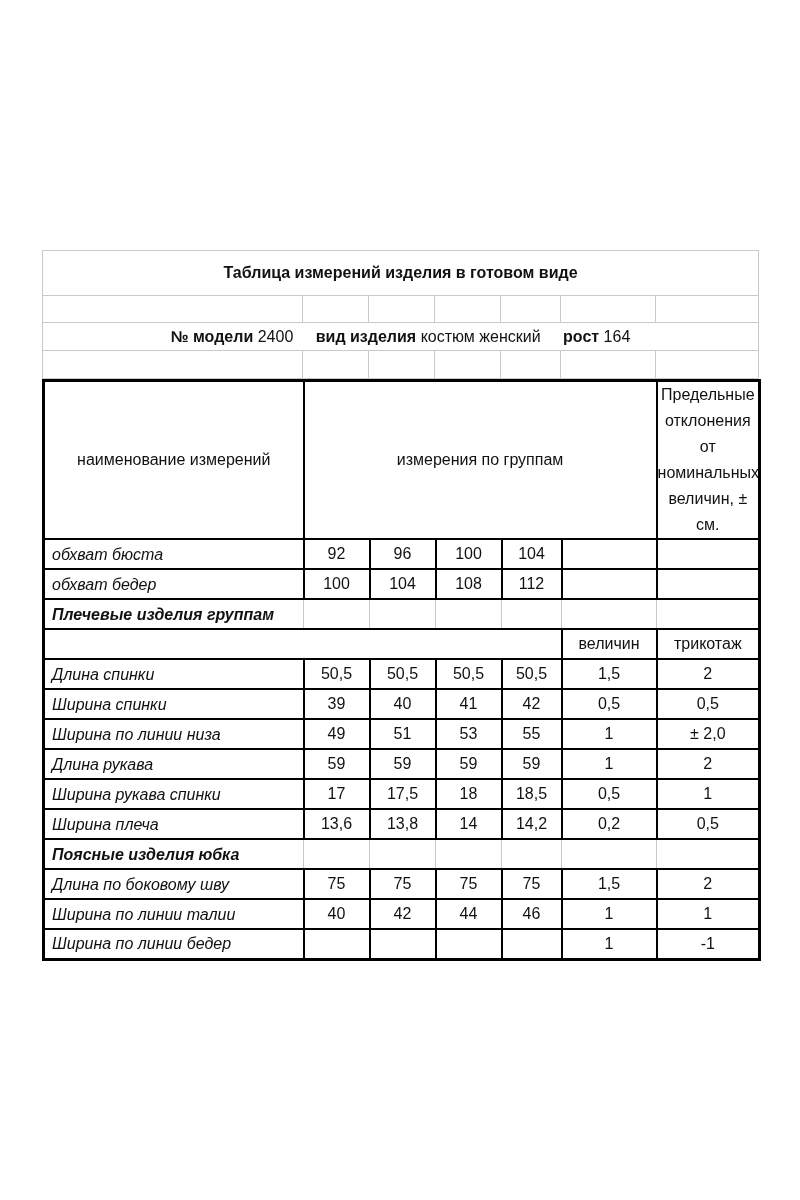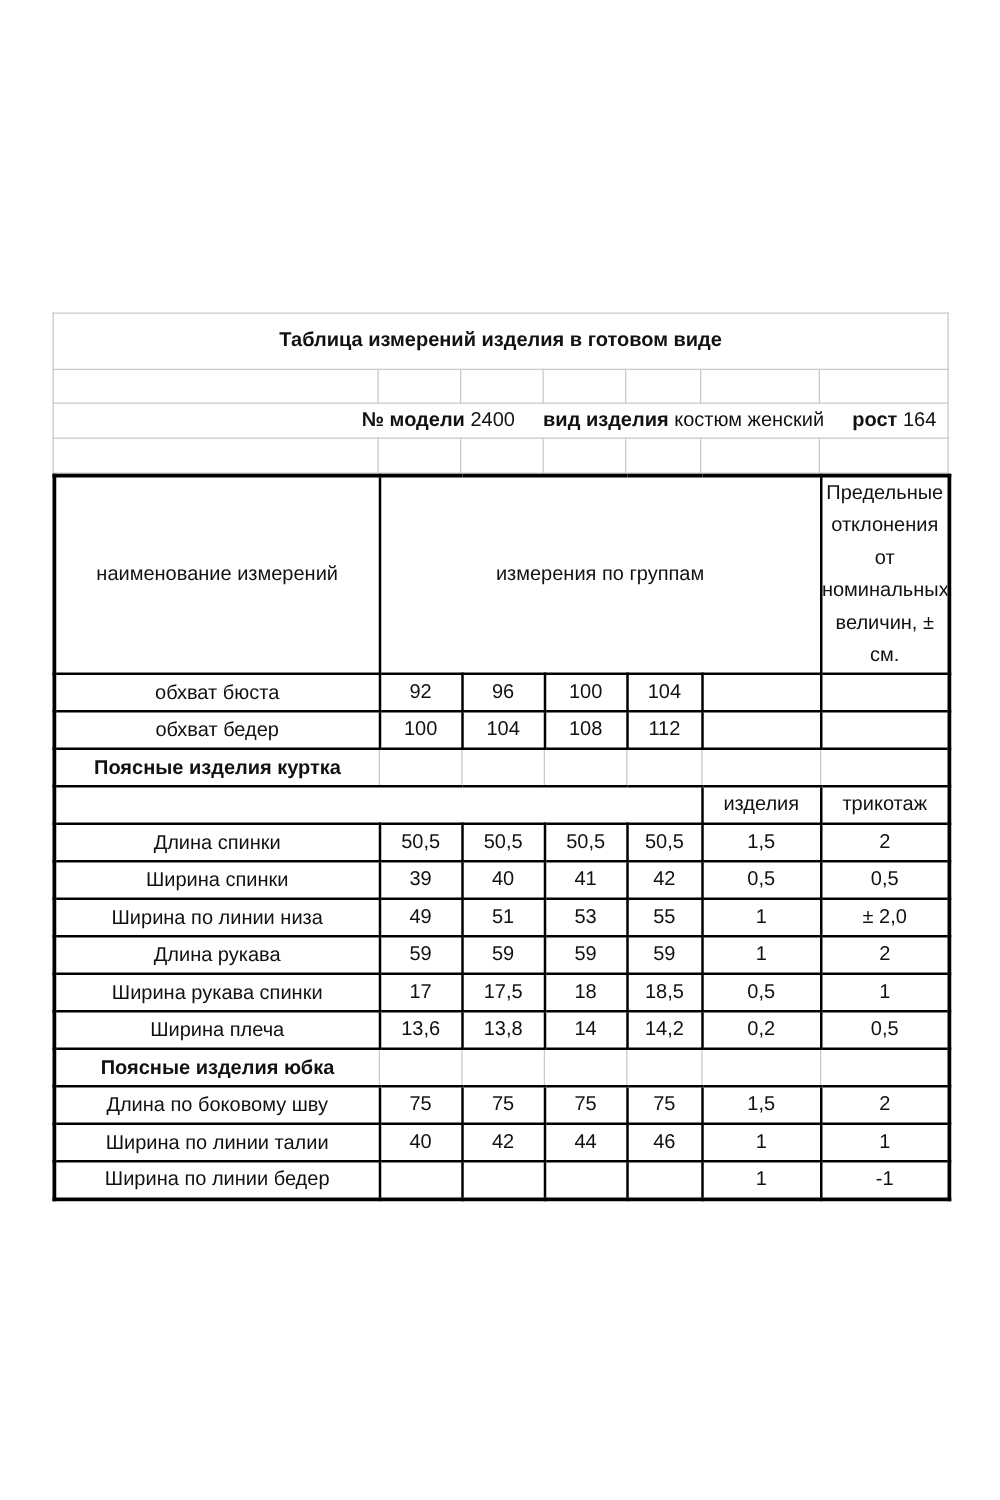--- a/index.html
+++ b/index.html
@@ -11,40 +11,40 @@
   .sheet { position: absolute; left: 42px; top: 250px; width: 716px; }
   table { border-collapse: collapse; table-layout: fixed; width: 716px; }
 
   
   .top-table { border: 1px solid #c9c9c9; }
   .top-table td {
     border: 1px solid #c9c9c9; padding: 0;
     font-size: 16px; vertical-align: middle;
   }
   .title-cell { text-align: center; font-weight: bold; }
-  .model-cell { text-align: right; }
+  .model-cell { text-align: center; }
   .model-cell .pair { margin: 0 9px; white-space: nowrap; }
   .model-cell b { font-weight: bold; }
 
   
   .main-table { border: 3px solid #000000; }
   .main-table td {
     border: 2px solid #000000; padding: 0;
     font-size: 16px; text-align: center; vertical-align: middle;
     overflow: hidden;
   }
   .main-table tr { height: 30px; }
   .r-head { height: 123px; }
   .h-name { text-align: left; padding: 0 7px; }
   .h-groups { text-align: center; border-radius: 20px; }
   .h-tol {
     font-size: 11.5px; line-height: 26px;
     text-align: left; padding: 0 4px; vertical-align: middle;
   }
-  td.lbl { text-align: center; padding: 1px 7px; line-height: 23px; }
+  td.lbl { text-align: left; padding: 1px 7px; line-height: 23px; font-style: italic; }
   .row-section { height: 28px; }
   .row-section td {
     border: 1px solid #c9c9c9;
     border-top: 2px solid #000000; border-bottom: 2px solid #000000;
   }
   .row-section td.lbl { font-weight: bold; }
   .row-sub { height: 29px; }
   .row-sub td { border: none; }
   .row-sub td.tol-head { border: 2px solid #000000; }
   .row-data.tall { height: 55px; }
@@ -126,31 +126,31 @@
         <tr class="row-data">
           <td class="lbl">обхват бедер</td>
           <td>100</td>
           <td>104</td>
           <td>108</td>
           <td>112</td>
           <td></td>
           <td></td>
         </tr>
         <tr class="row-section">
-          <td class="lbl">Поясные изделия куртка</td>
+          <td class="lbl">Плечевые изделия группам</td>
           <td></td>
           <td></td>
           <td></td>
           <td></td>
           <td></td>
           <td></td>
         </tr>
         <tr class="row-sub">
           <td colspan="5"></td>
-          <td class="tol-head">изделия</td>
+          <td class="tol-head">величин</td>
           <td class="tol-head">трикотаж</td>
         </tr>
         <tr class="row-data">
           <td class="lbl">Длина спинки</td>
           <td>50,5</td>
           <td>50,5</td>
           <td>50,5</td>
           <td>50,5</td>
           <td>1,5</td>
           <td>2</td>

